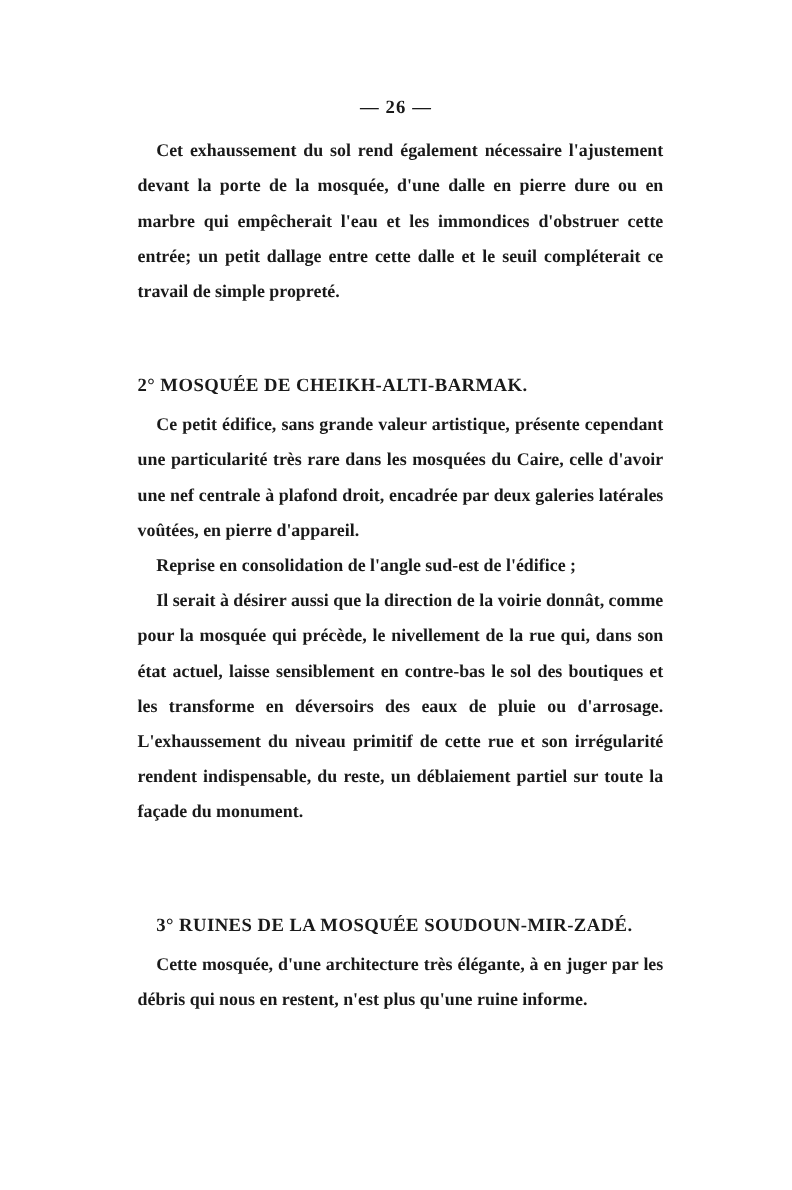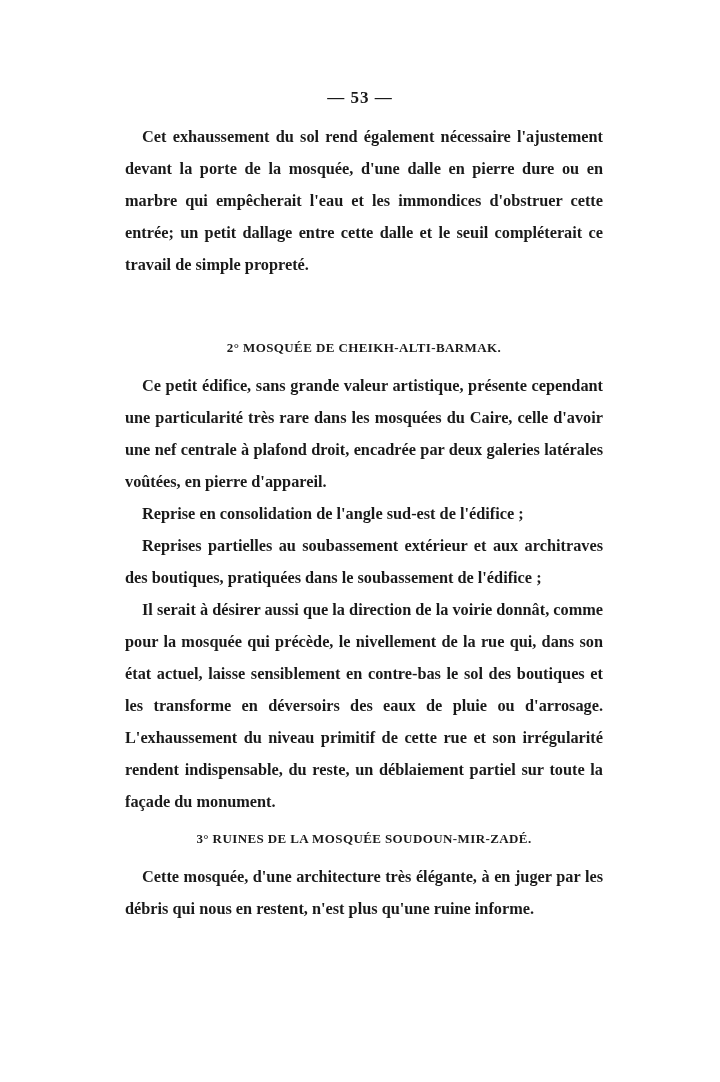--- a/index.html
+++ b/index.html
@@ -24,47 +24,46 @@
     left: 125px;
     width: 478px;
     font-size: 16.3px;
     line-height: 32px;
     font-weight: bold;
     text-align: justify;
   }
   .body-text p { margin: 0; text-indent: 17px; }
   .body-text p.list { text-indent: 17px; }
   .heading {
-    text-align: center;
-    font-size: 13px;
+    text-align: left;
+    font-size: 17px;
     font-weight: bold;
     letter-spacing: 0.4px;
     text-indent: 0 !important;
   }
   #block1 { top: 121px; }
   #heading2 { position: absolute; top: 340px; left: 125px; width: 478px; }
   #block2 { top: 370px; }
-  #heading3 { position: absolute; top: 831px; left: 125px; width: 478px; }
+  #heading3 { position: absolute; top: 831px; left: 142px; width: 478px; }
   #block3 { top: 861px; }
 </style>
 </head>
 <body>
 
-<div class="page-number">— 53 —</div>
+<div class="page-number">— 26 —</div>
 
 <div class="body-text" id="block1">
   <p>Cet exhaussement du sol rend également nécessaire l'ajustement devant la porte de la mosquée, d'une dalle en pierre dure ou en marbre qui empêcherait l'eau et les immondices d'obstruer cette entrée; un petit dallage entre cette dalle et le seuil compléterait ce travail de simple propreté.</p>
 </div>
 
 <div id="heading2" class="heading">2° MOSQUÉE DE CHEIKH-ALTI-BARMAK.</div>
 
 <div class="body-text" id="block2">
   <p>Ce petit édifice, sans grande valeur artistique, présente cependant une particularité très rare dans les mosquées du Caire, celle d'avoir une nef centrale à plafond droit, encadrée par deux galeries latérales voûtées, en pierre d'appareil.</p>
   <p class="list">Reprise en consolidation de l'angle sud-est de l'édifice ;</p>
-  <p class="list">Reprises partielles au soubassement extérieur et aux architraves des boutiques, pratiquées dans le soubassement de l'édifice ;</p>
   <p>Il serait à désirer aussi que la direction de la voirie donnât, comme pour la mosquée qui précède, le nivellement de la rue qui, dans son état actuel, laisse sensiblement en contre-bas le sol des boutiques et les transforme en déversoirs des eaux de pluie ou d'arrosage. L'exhaussement du niveau primitif de cette rue et son irrégularité rendent indispensable, du reste, un déblaiement partiel sur toute la façade du monument.</p>
 </div>
 
 <div id="heading3" class="heading">3° RUINES DE LA MOSQUÉE SOUDOUN-MIR-ZADÉ.</div>
 
 <div class="body-text" id="block3">
   <p>Cette mosquée, d'une architecture très élégante, à en juger par les débris qui nous en restent, n'est plus qu'une ruine informe.</p>
 </div>
 
 </body></html>

